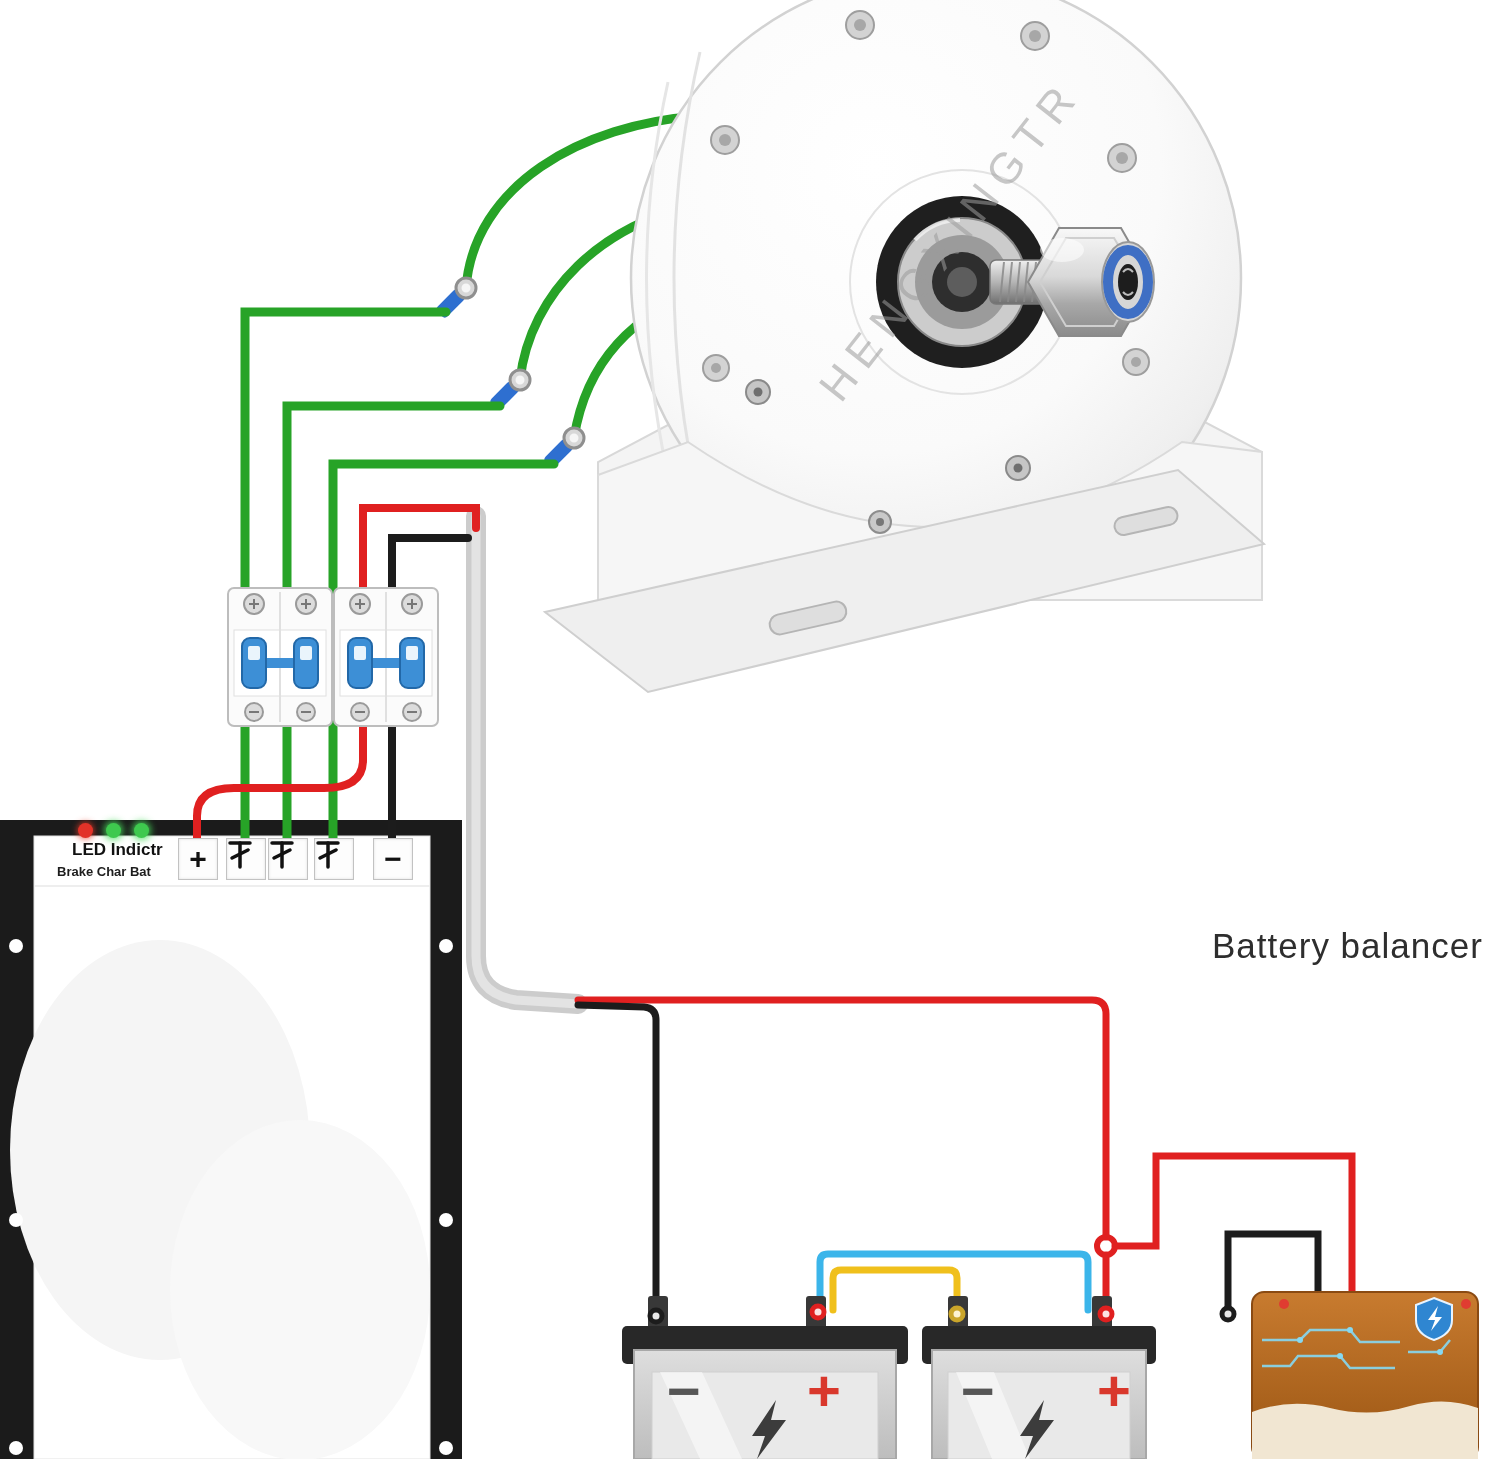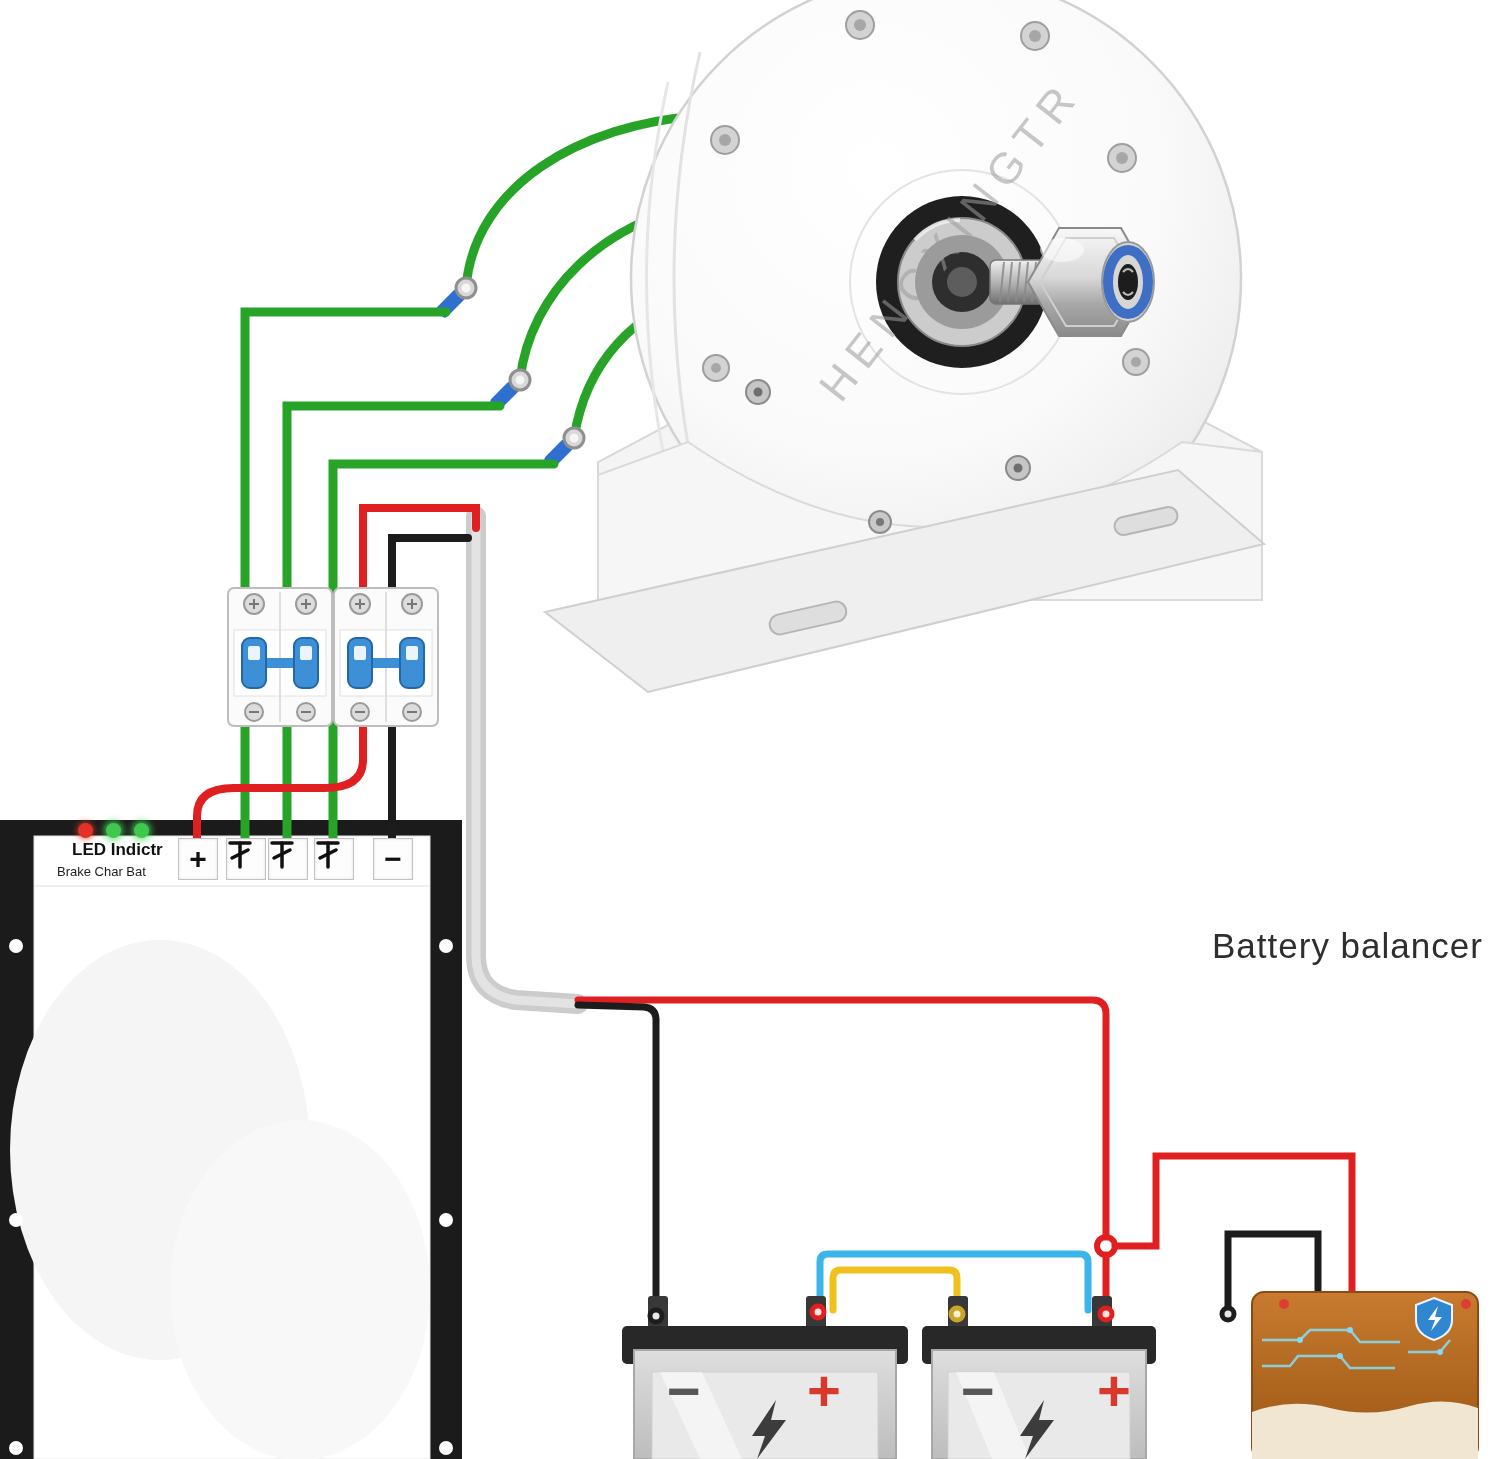--- a/index.html
+++ b/index.html
@@ -3,21 +3,21 @@
 <meta charset="utf-8">
 <style>
   html,body{margin:0;padding:0;background:#fff;font-family:"Liberation Sans",sans-serif;}
   .stage{position:relative;width:1498px;height:1459px;overflow:hidden;background:#fff;}
   .stage svg{position:absolute;left:0;top:0;}
   .overlay{position:absolute;inset:0;pointer-events:none;}
   .abs{position:absolute;}
   .watermark{left:950px;top:240px;transform:translate(-50%,-50%) rotate(-52deg);
     font-size:44px;font-weight:500;letter-spacing:10px;color:#9b9b9b;opacity:.55;white-space:nowrap;}
   .led-title{left:60px;top:840px;font-size:17px;font-weight:bold;color:#111;white-space:nowrap;margin-left:12px;}
-  .led-legend{left:57px;top:864px;font-size:13px;font-weight:normal;color:#1d1d1d;white-space:nowrap;}
+  .led-legend{left:57px;top:864px;font-size:13px;font-weight:bold;color:#1d1d1d;white-space:nowrap;}
   .t-box{position:absolute;top:838px;width:38px;height:40px;background:#fdfdfd;border:1px solid #c2c2c2;
     display:flex;align-items:center;justify-content:center;font-size:30px;font-weight:bold;color:#111;
     box-shadow:inset 0 0 3px rgba(0,0,0,.12);}
   .led{position:absolute;top:823px;width:15px;height:15px;border-radius:50%;}
   .led.red{background:#e23228;box-shadow:0 0 6px 1px rgba(230,60,40,.8);}
   .led.green{background:#3ec94e;box-shadow:0 0 7px 2px rgba(70,220,90,.85);}
   .balancer-label{left:1212px;top:926px;font-size:35px;color:#2e2e2e;letter-spacing:1px;white-space:nowrap;}
   .bat-label{position:absolute;top:1362px;width:56px;text-align:center;font-size:58px;font-weight:bold;line-height:1;}
   .bat-neg{color:#565656;}
   .bat-pos{color:#d9382c;}

